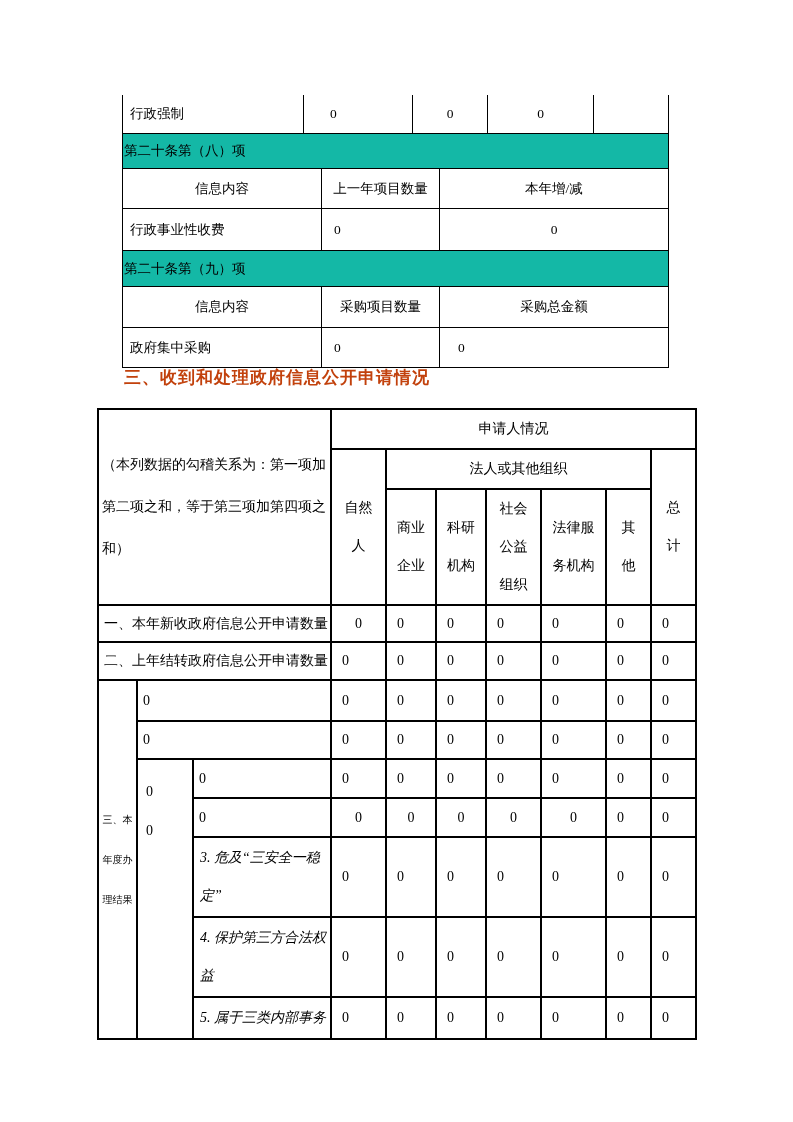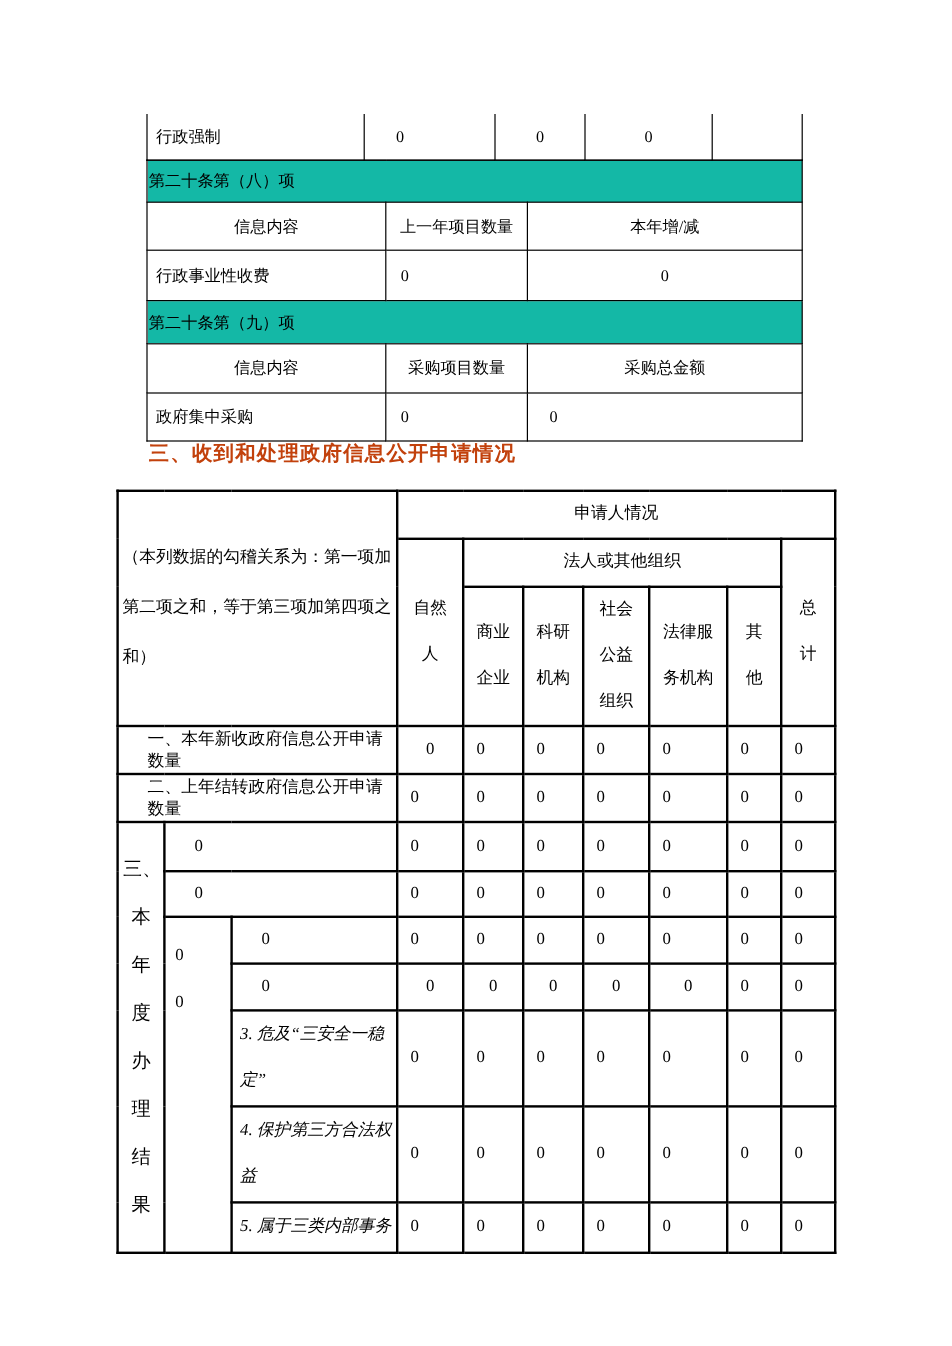--- a/index.html
+++ b/index.html
@@ -29,25 +29,25 @@
     position:absolute;left:124px;top:366px;width:560px;
     font-family:Liberation Serif, serif;
     font-size:17px;font-weight:600;color:#c2410c;letter-spacing:1px;
   }
 
   
   .bigtable{position:absolute;left:97px;top:408px;width:598px;}
   .bigtable td{border:2px solid #000;font-size:14px;}
   .note{padding:2px 3px;font-size:13.5px;line-height:42px;text-align:left;}
   .th{text-align:center;line-height:38px;padding:0 8px;margin-top:35px;}
-  .rowlab{font-size:13.5px;padding-left:24px;}
+  .rowlab{font-size:13.5px;padding-left:5px;}
   .bv{font-size:13px;padding-left:10px;}
   .bvc{font-size:13px;text-align:center;padding:0;}
   .side{padding:0;}
-  .vert{width:30px;margin:0 auto;line-height:40px;text-align:center;word-break:break-all;font-size:16px;}
+  .vert{width:30px;margin:0 auto;line-height:40px;text-align:center;word-break:break-all;font-size:10px;}
   .l2cell{vertical-align:top;padding:12px 0 0 8px;font-size:13px;line-height:39px;}
   .ital{font-style:italic;font-size:13.5px;padding-left:6px;line-height:38px;}
 </style>
 </head>
 <body>
 
 <table class="small-table frag">
   <colgroup>
       <col style="width:181px">
       <col style="width:109px">

